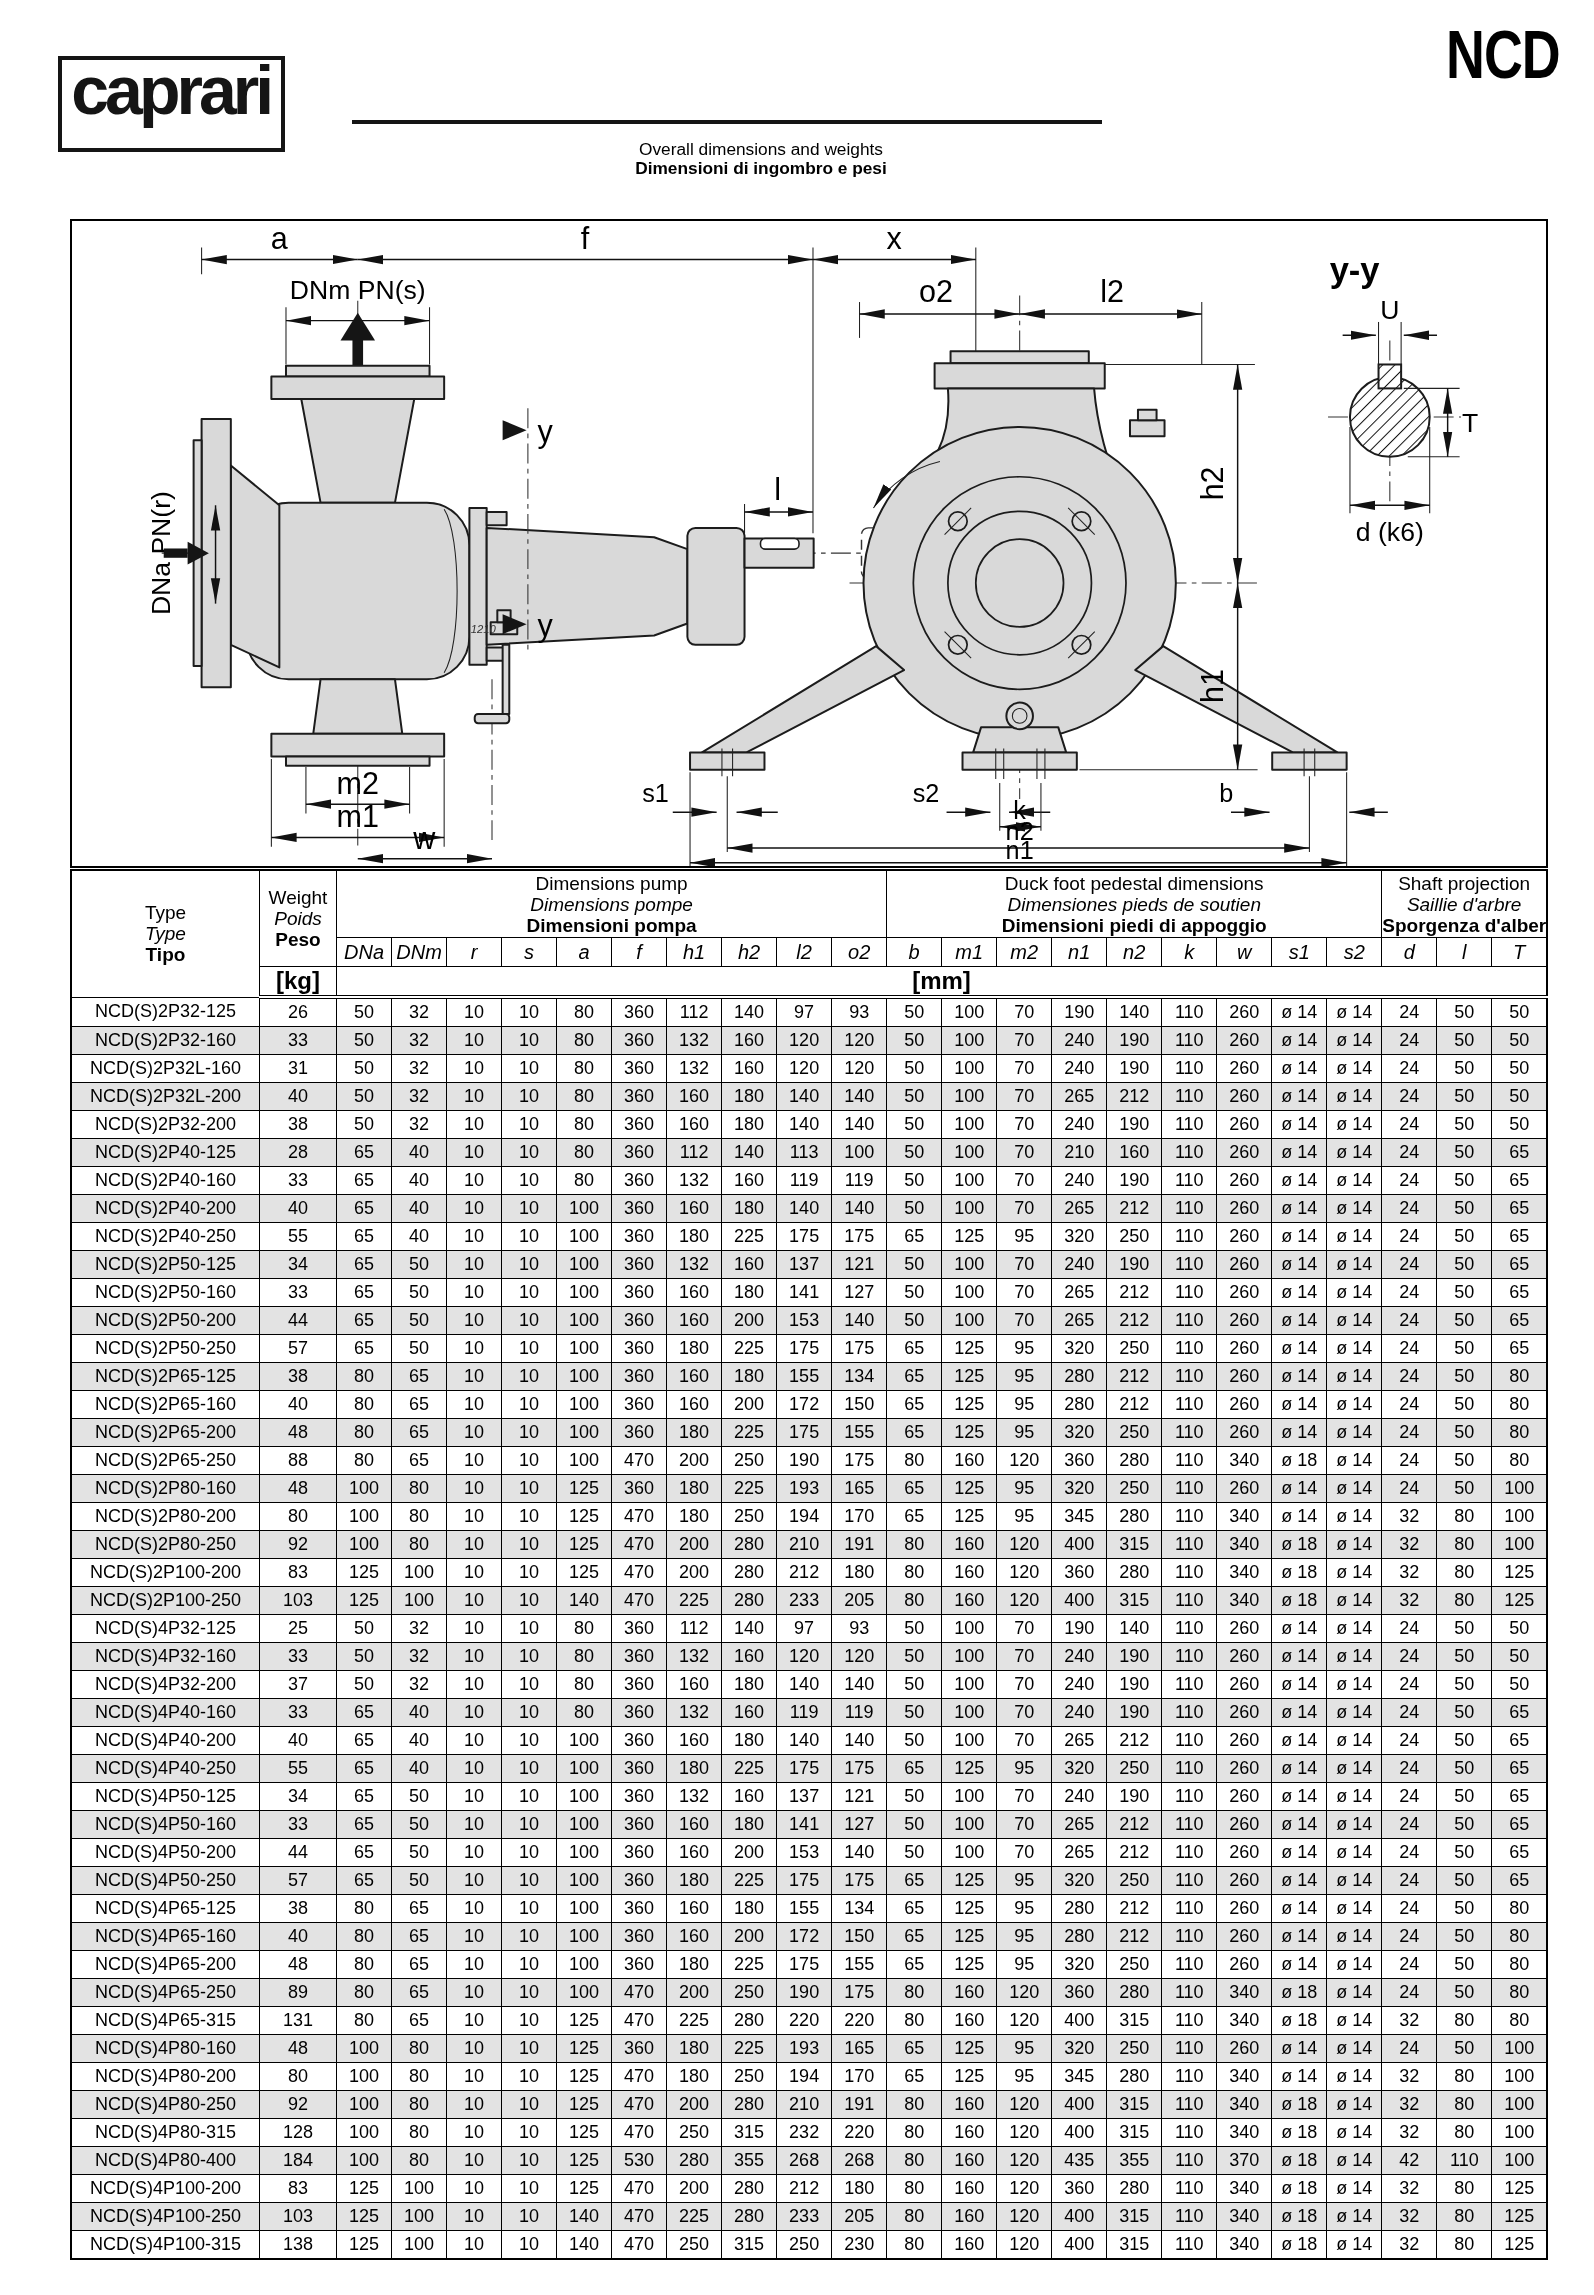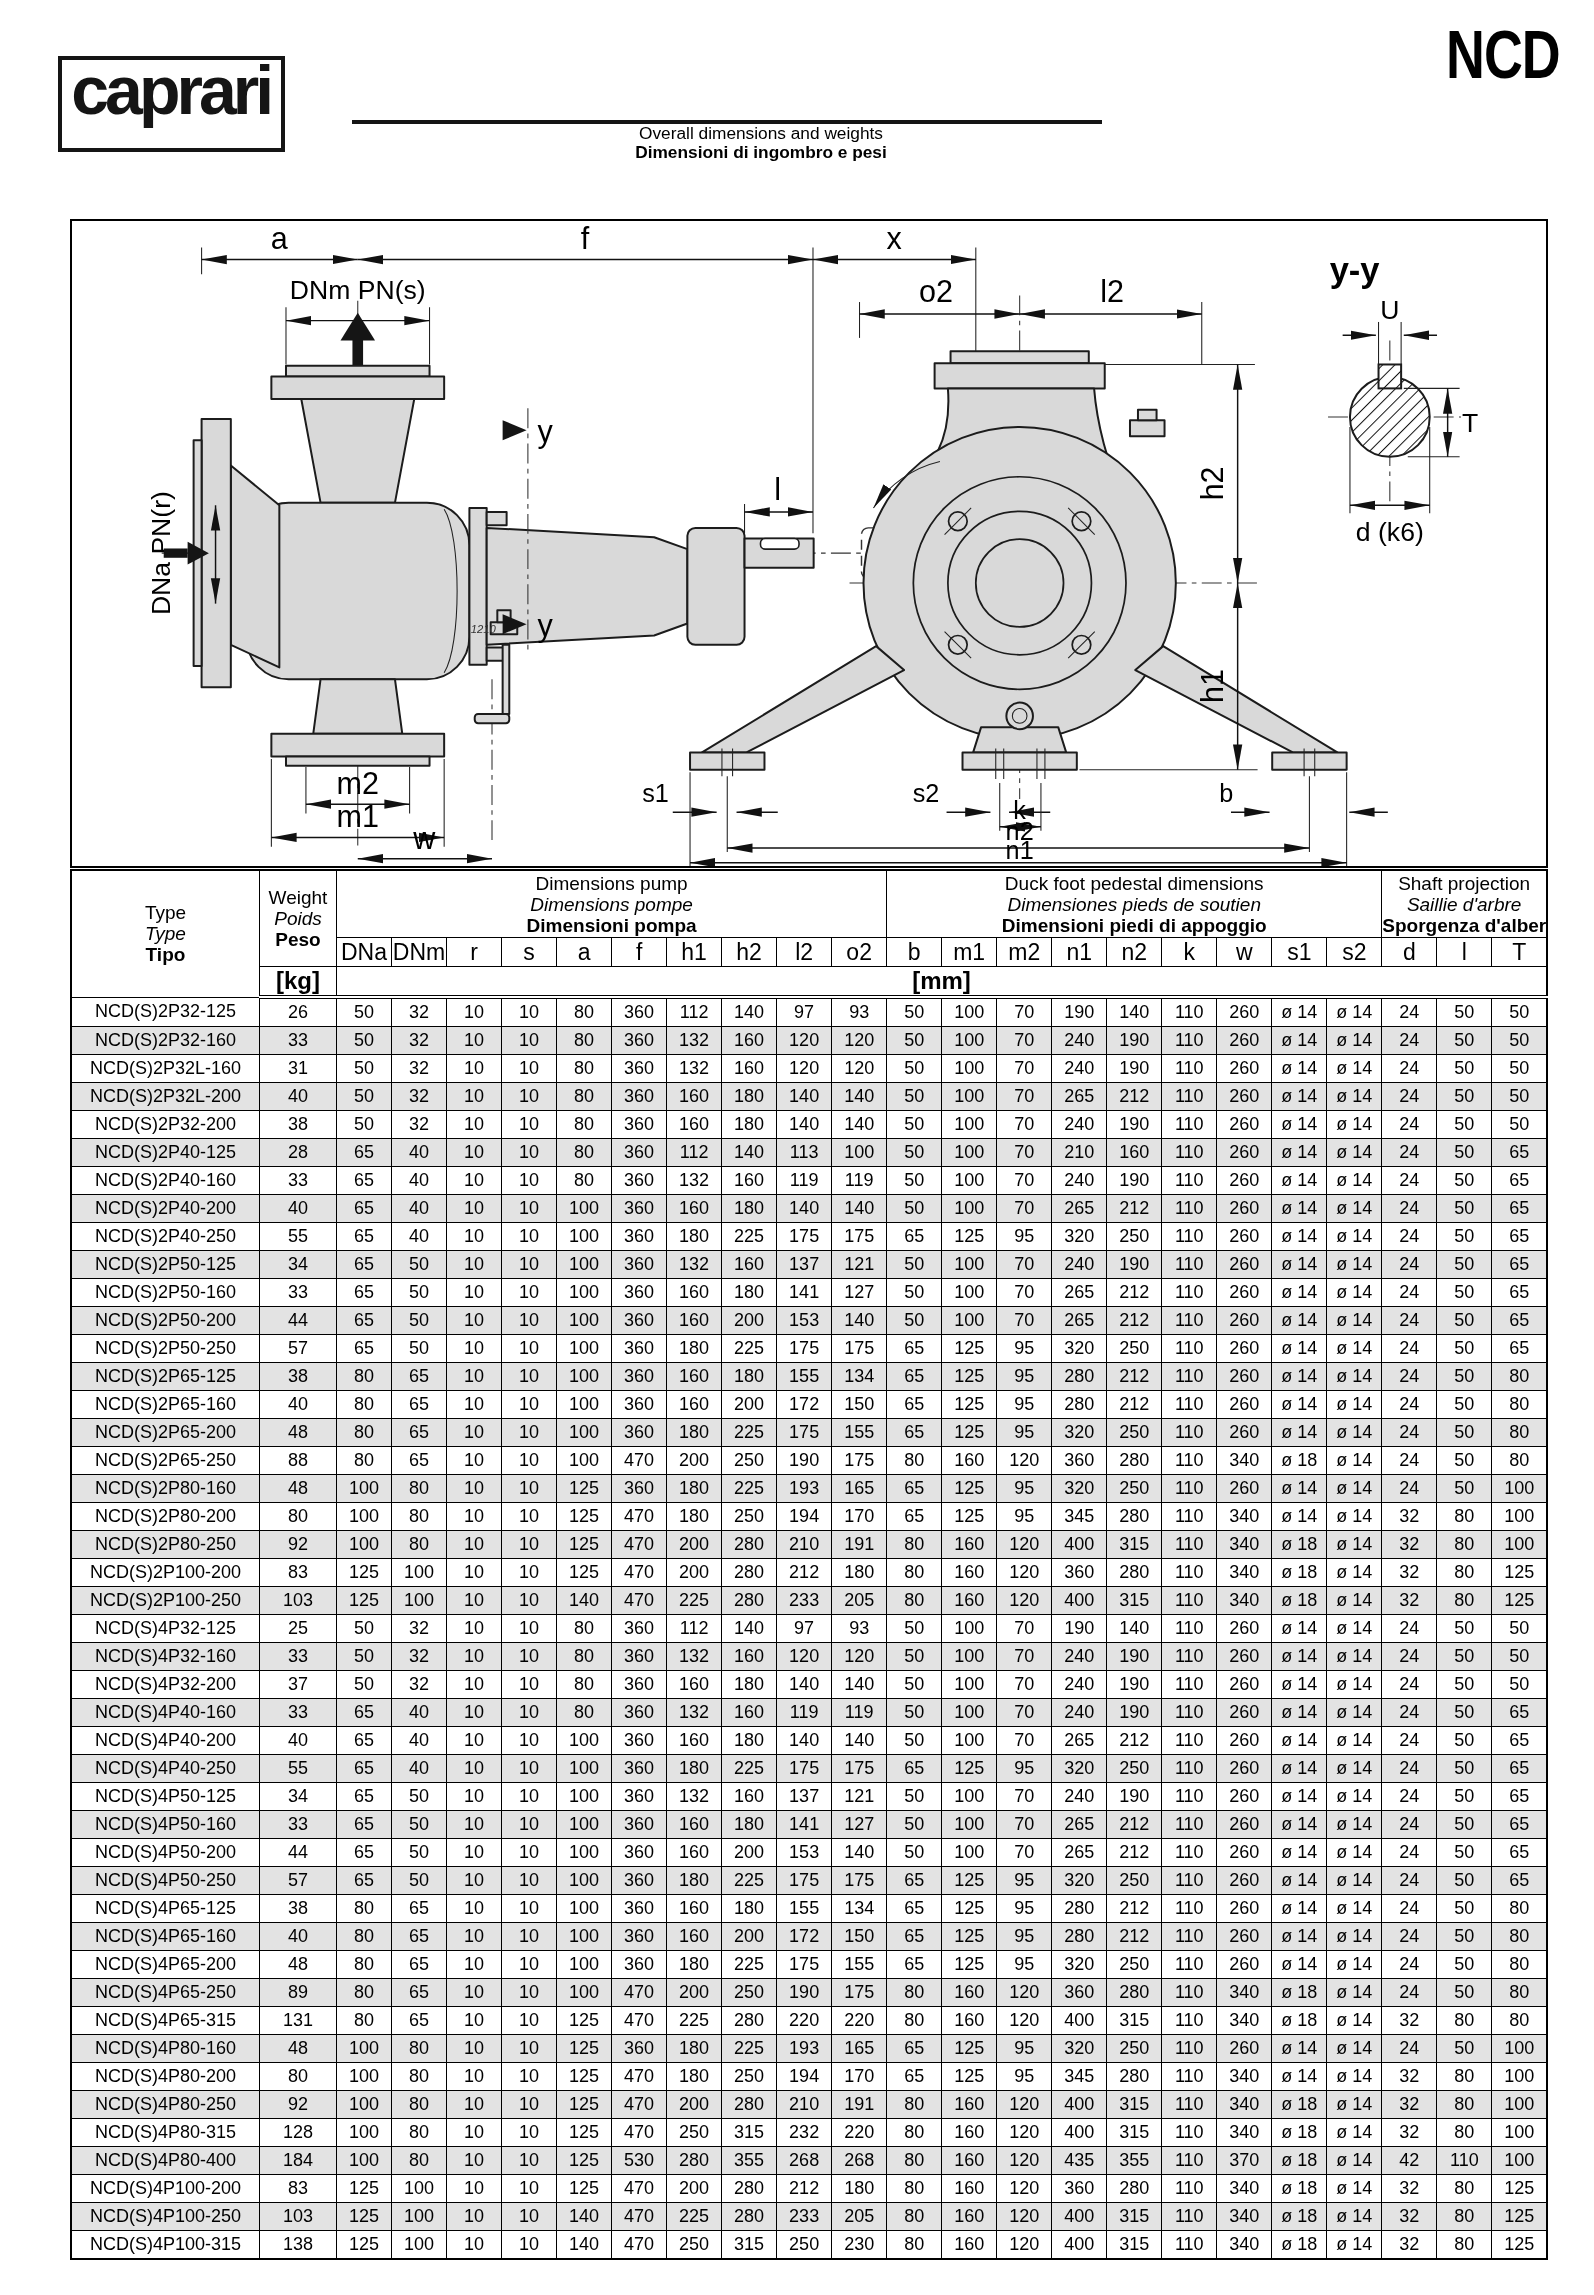--- a/index.html
+++ b/index.html
@@ -6,21 +6,21 @@
   .page{position:relative;width:1595px;height:2295px;background:#fff;
         font-family:"Liberation Sans",sans-serif;color:#000;overflow:hidden;}
 
   
   .logo-box{position:absolute;left:58px;top:56px;border:4.7px solid #151515;
             padding:0 10.6px 6.6px 9.3px;line-height:61px;}
   .logo-box span{font-size:68px;font-weight:bold;letter-spacing:-4px;color:#151515;}
   .product{position:absolute;right:35px;top:14.6px;font-size:69px;font-weight:bold;
            letter-spacing:-1.3px;transform:scaleX(.78);transform-origin:100% 0;}
   .header-rule{position:absolute;left:352px;top:120px;width:750px;height:4px;background:#151515;}
-  .subtitle{position:absolute;left:352px;top:124px;width:818px;text-align:center;
+  .subtitle{position:absolute;left:352px;top:140px;width:818px;text-align:center;
             font-size:17.3px;line-height:18.6px;}
   .st-fr{font-style:italic;}
   .st-it{font-weight:bold;}
 
   
   .drawing{position:absolute;left:70px;top:219px;width:1478px;height:649px;
            border:2px solid #000;box-sizing:border-box;background:#fff;}
   .drawing svg{display:block;width:100%;height:100%;}
   .body{fill:#d9d9d9;stroke:#1c1c1c;stroke-width:3px;stroke-linejoin:round;}
   .solid{fill:#151515;stroke:none;}
@@ -37,21 +37,21 @@
 
   
   table.dims{position:absolute;left:70px;top:869px;width:1478px;
              border-collapse:collapse;table-layout:fixed;
              border:2.7px solid #000;}
   table.dims th,table.dims td{border:1.3px solid #000;padding:0;text-align:center;
              vertical-align:middle;font-weight:normal;overflow:hidden;white-space:nowrap;}
   .c-type{width:187px;margin-left:41px;}
   .c-weight{width:76px;}
   tr.r1 th{height:66px;font-size:19px;line-height:21px;}
-  tr.r2 th{height:28px;font-size:23px;}
+  tr.r2 th{height:28px;font-size:20px;font-style:italic;}
   tr.r3 th{height:24px;font-size:24px;font-weight:bold;border-bottom:4.7px double #000;}
   .hl1{display:block;font-weight:normal;}
   .hl2{display:block;font-style:italic;}
   .hl3{display:block;font-weight:bold;}
   tbody td{height:27px;font-size:18px;border-top-width:2px;}
   tbody tr.shade td{background:#e3e3e3;}
 </style>
 </head>
 <body>
 

